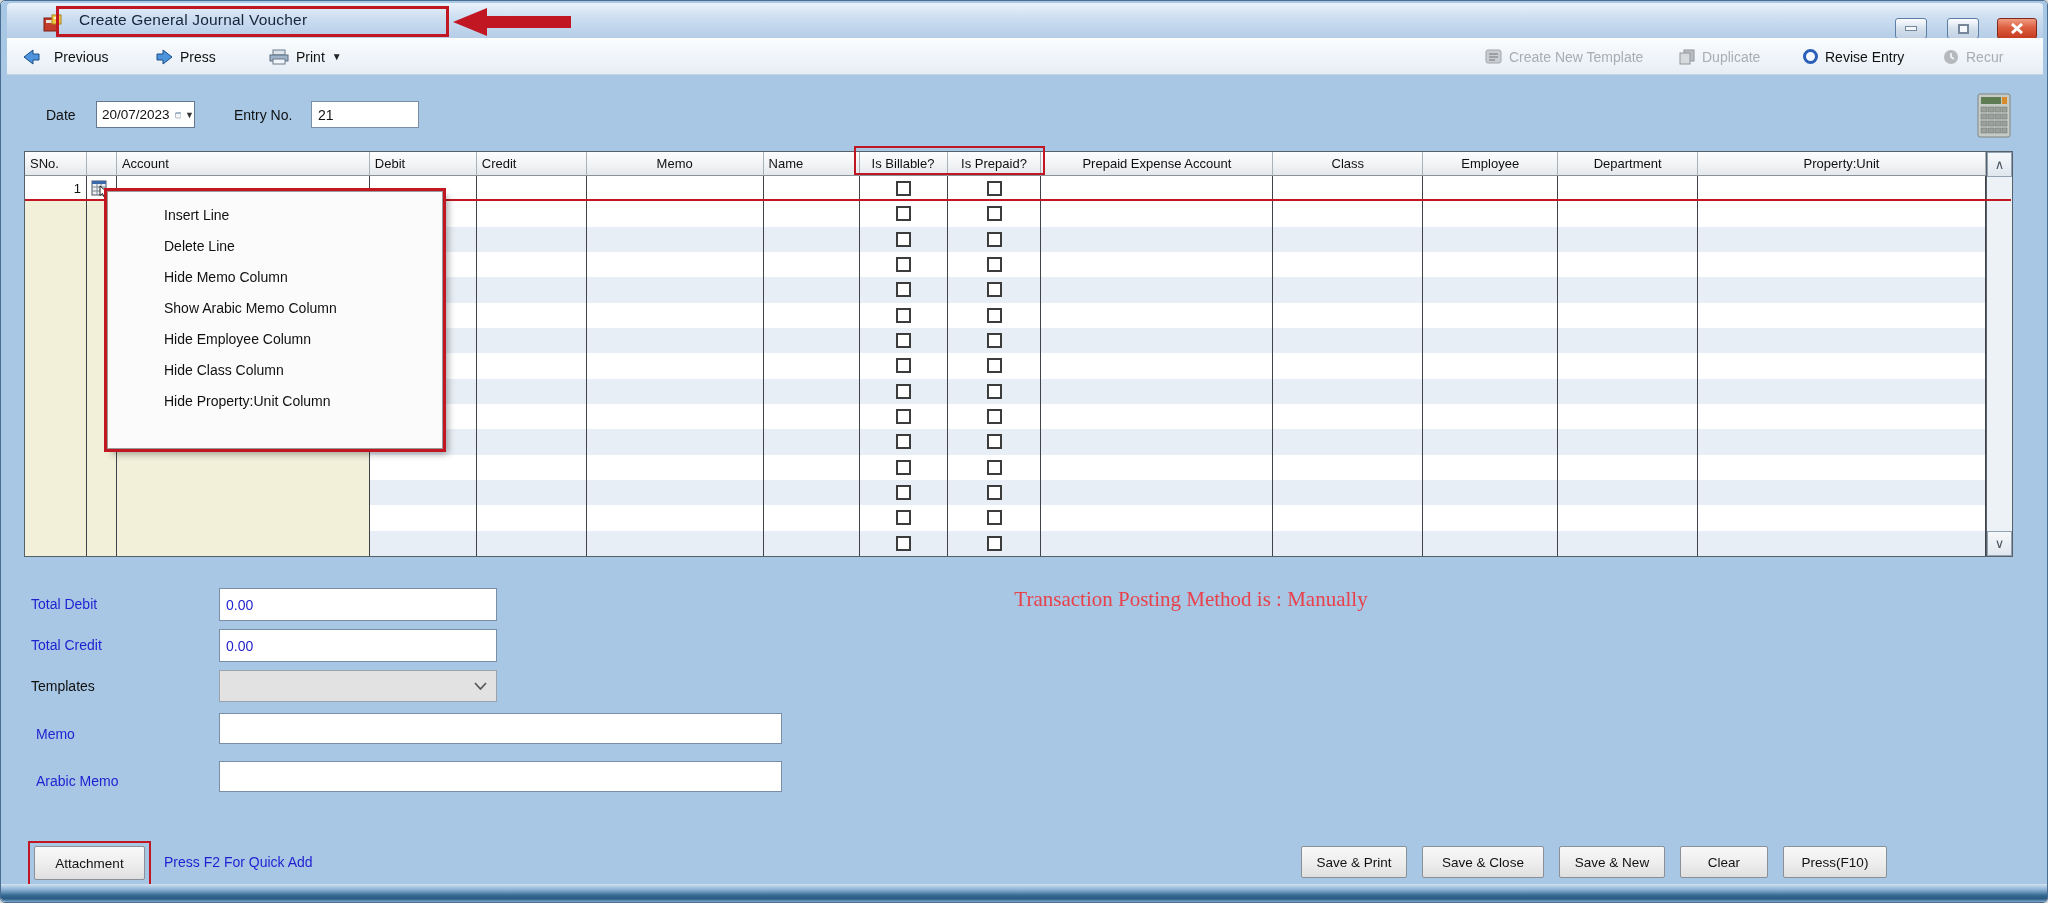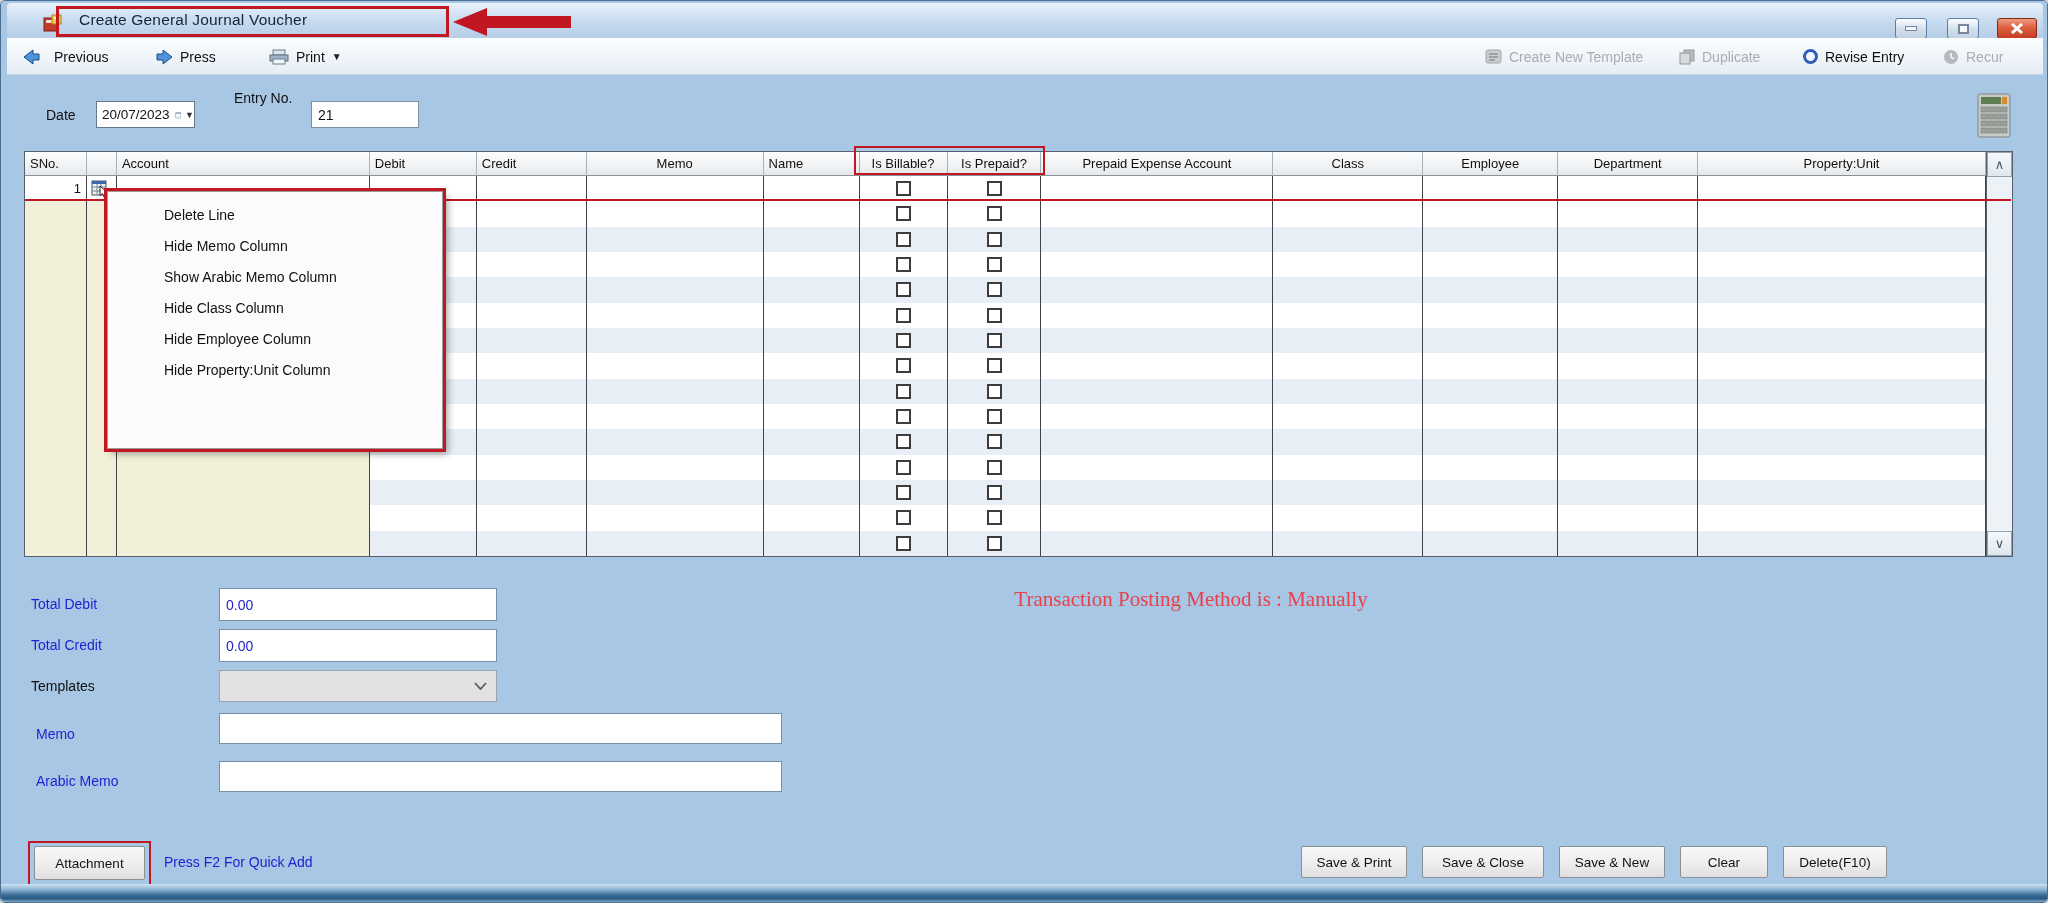--- a/index.html
+++ b/index.html
@@ -153,21 +153,21 @@
 
   <span class="lbl" style="left:45px;top:106px;">Date</span>
   <div class="datefield">
     <span>20/07/2023</span>
     <svg width="13" height="14" viewBox="0 0 13 14" style="margin-left:5px;">
       <rect x="1" y="2" width="11" height="11" rx="2" fill="#F5F7F9" stroke="#6B7B8C"></rect>
       <rect x="1" y="2" width="11" height="3" fill="#9FB4C8"></rect>
     </svg>
     <span class="dcaret">▼</span>
   </div>
-  <span class="lbl" style="left:233px;top:89px;">Entry No.</span>
+  <span class="lbl" style="left:233px;top:106px;">Entry No.</span>
   <input class="box" style="left: 310px; top: 100px; width: 108px; height: 27px;" readonly="" value="21">
 
   <span style="position:absolute;left:1976px;top:92px;">
     <svg width="34" height="45" viewBox="0 0 34 45">
       <rect x="1" y="1" width="32" height="43" rx="2" fill="#C6CBC6" stroke="#7E8684"></rect>
       <rect x="4" y="4" width="20" height="7" fill="#5F7D52"></rect>
       <rect x="25" y="4" width="5" height="7" fill="#D98A2B"></rect>
       <g fill="#9AA09C" stroke="#777D79" stroke-width="0.6">
         <rect x="4" y="14" width="6" height="5"></rect>
           <rect x="11" y="14" width="6" height="5"></rect>
@@ -517,25 +517,26 @@
       </div>
     <div class="vscroll">
       <div class="sbtn" style="top:0;">∧</div>
       <div class="sbtn" style="bottom:0;">∨</div>
     </div>
   </div>
 
   <div class="annline"></div>
 
   <div class="cmenu" id="context-menu">
+      <div class="mitem">Insert Line</div>
       <div class="mitem">Delete Line</div>
       <div class="mitem">Hide Memo Column</div>
       <div class="mitem">Show Arabic Memo Column</div>
+      <div class="mitem">Hide Employee Column</div>
       <div class="mitem">Hide Class Column</div>
-      <div class="mitem">Hide Employee Column</div>
       <div class="mitem">Hide Property:Unit Column</div>
     </div>
 
   <div class="ann" style="left:55px;top:5px;width:393px;height:31px;"></div>
   <svg style="position:absolute;left:452px;top:7px;" width="150" height="28" viewBox="0 0 150 28">
     <path d="M0 14 L34 0 L34 8 L118 8 L118 20 L34 20 L34 28 Z" fill="#C01722"></path>
   </svg>
   <div class="ann" style="left:853px;top:145px;width:191px;height:29px;border-width:2px;"></div>
   <div class="ann" style="left:27px;top:840px;width:123px;height:45px;border-width:2px;"></div>
 
@@ -560,16 +561,16 @@
 
   <div class="notice">Transaction Posting Method is : Manually</div>
 
   <div class="btn" style="left:33px;top:845px;width:111px;height:34px;">Attachment</div>
   <span class="hint" style="left:163px;top:853px;">Press F2 For Quick Add</span>
 
   <div class="btn" style="left:1300px;top:845px;width:106px;">Save &amp; Print</div>
   <div class="btn" style="left:1421px;top:845px;width:122px;">Save &amp; Close</div>
   <div class="btn" style="left:1558px;top:845px;width:106px;">Save &amp; New</div>
   <div class="btn" style="left:1679px;top:845px;width:88px;">Clear</div>
-  <div class="btn" style="left:1782px;top:845px;width:104px;">Delete(F10)</div>
+  <div class="btn" style="left:1782px;top:845px;width:104px;">Press(F10)</div>
 
   <div class="bottom-strip"></div>
 </div>
 
 </body></html>

